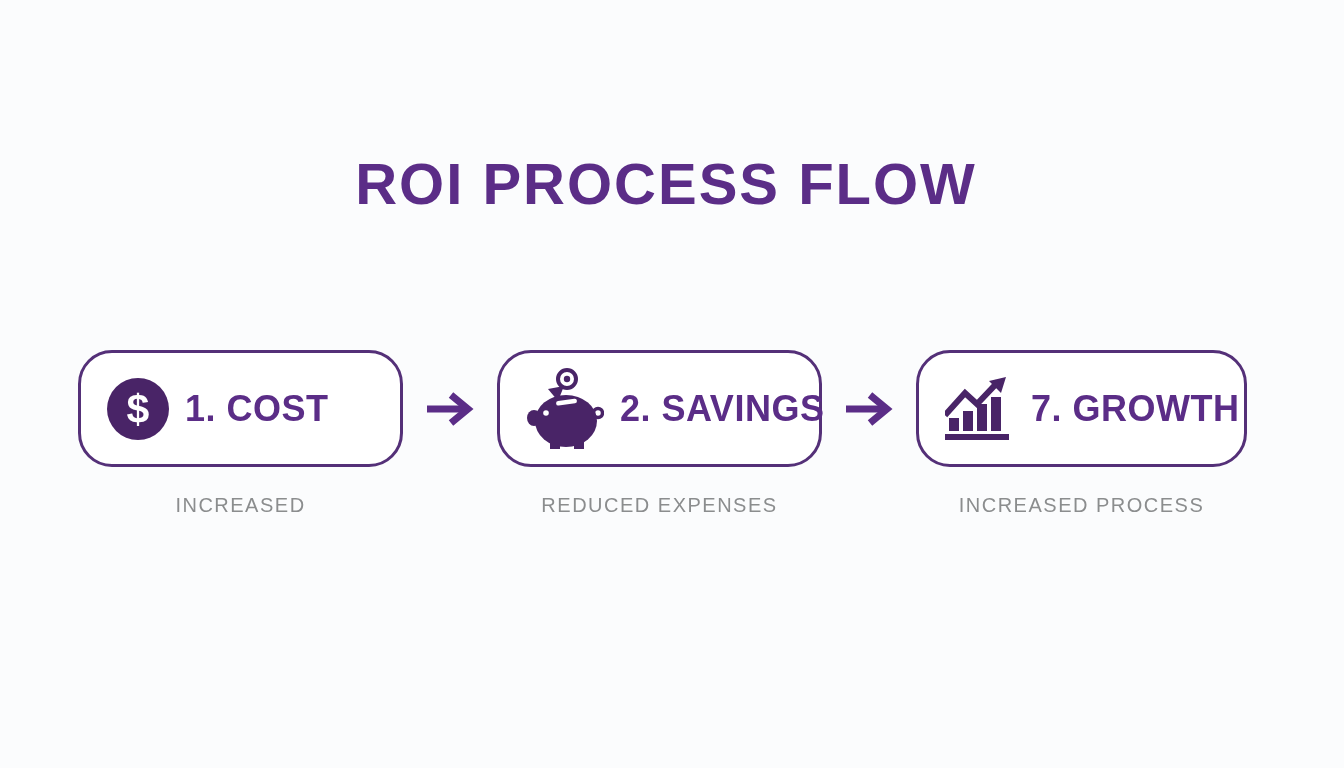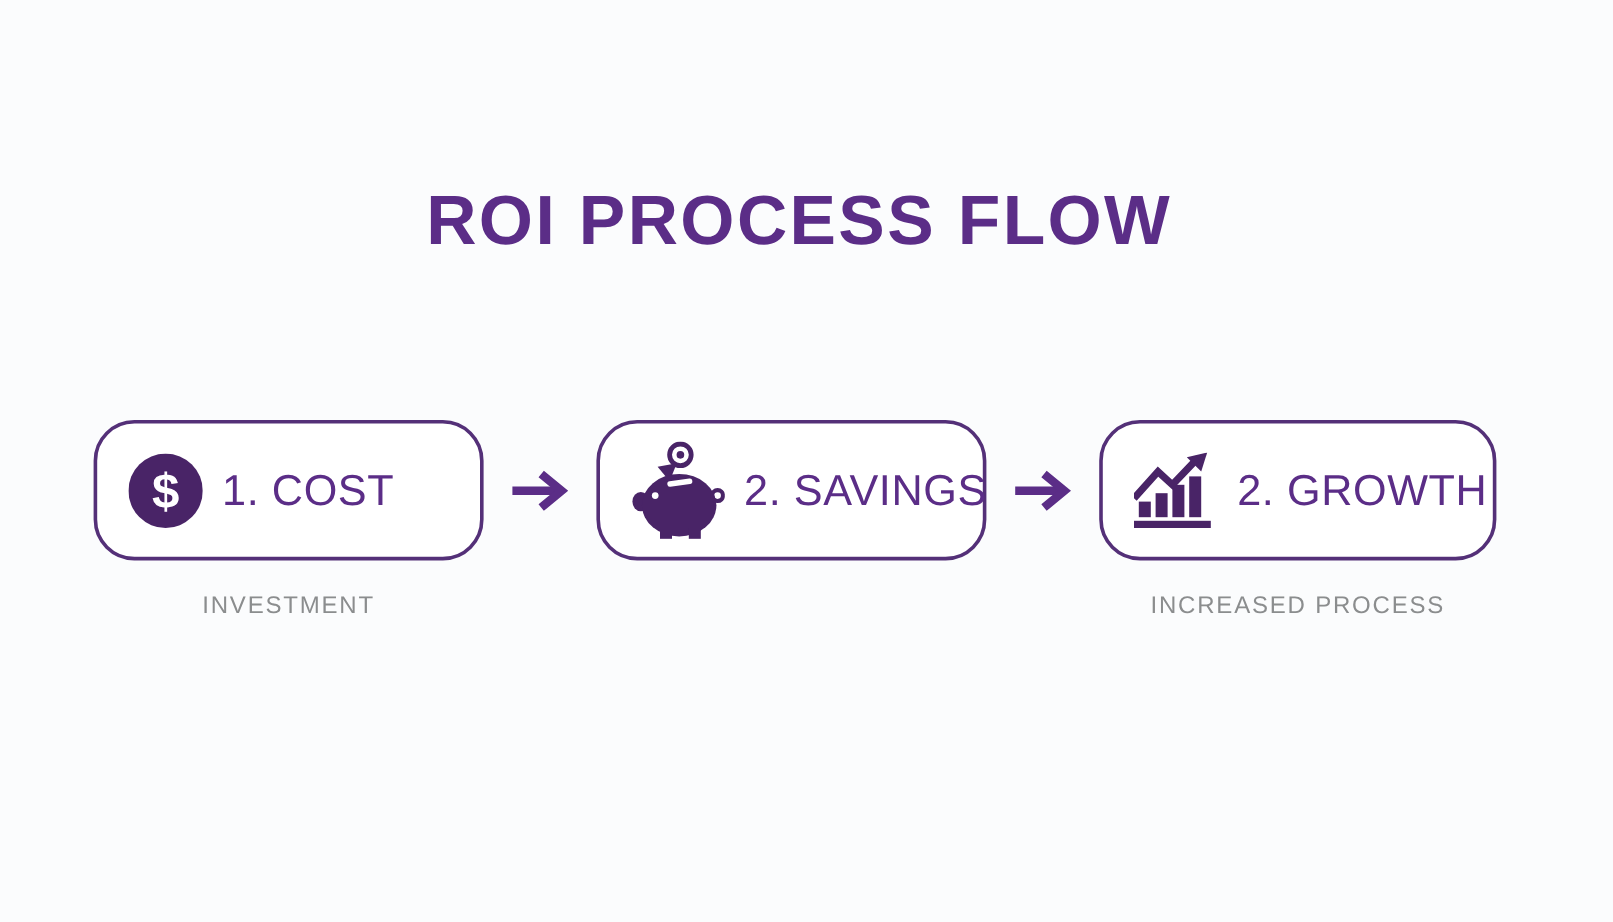--- a/index.html
+++ b/index.html
@@ -49,21 +49,21 @@
     display:flex;
     align-items:center;
     padding-left:26px;
     gap:16px;
   }
   .step:nth-child(1){width:325px;}
   .step:nth-child(3){width:325px;justify-content:space-between;}
   .step:nth-child(5){width:331px;}
   .step-label{
     font-size:36px;
-    font-weight:normal;
+    font-weight:bold;
     letter-spacing:0.5px;
     color:var(--box-label);
     white-space:nowrap;
   }
   .step-caption{
     margin-top:27px;
     font-size:20px;
     letter-spacing:1.5px;
     color:var(--caption-color);
     white-space:nowrap;
@@ -94,21 +94,21 @@
   <div class="step">
     <div class="step-box">
       <span class="icon-wrap">
         <svg width="62" height="62" viewBox="0 0 62 62">
           <circle cx="31" cy="31" r="31" fill="var(--icon-color)"></circle>
           <text x="31" y="45" text-anchor="middle" font-size="41" font-weight="bold" font-family="Liberation Sans, sans-serif" fill="#ffffff">$</text>
         </svg>
       </span>
       <span class="step-label">1. COST</span>
     </div>
-    <div class="step-caption">INVESTMENT</div>
+    <div class="step-caption">INCREASED</div>
   </div>
 
   <div class="connector">
     <span>
       <svg width="52" height="36" viewBox="0 0 52 36">
         <g stroke="var(--arrow-color)" stroke-width="7" fill="none" stroke-linejoin="miter" stroke-linecap="butt">
           <line x1="3" y1="18" x2="41" y2="18"></line>
           <polyline points="27,4 44,18 27,32"></polyline>
         </g>
       </svg>
@@ -136,20 +136,21 @@
             <circle cx="72" cy="45" r="4.5" fill="none" stroke="var(--icon-color)" stroke-width="3.5"></circle>
           </g>
 
           <rect x="30" y="32" width="21" height="4.5" rx="2.2" fill="#ffffff" transform="rotate(-8 40 34)"></rect>
 
           <circle cx="20" cy="45" r="2.8" fill="#ffffff"></circle>
         </svg>
       </span>
       <span class="step-label">2. SAVINGS</span>
     </div>
+    <div class="step-caption">REDUCED EXPENSES</div>
   </div>
 
   <div class="connector">
     <span>
       <svg width="52" height="36" viewBox="0 0 52 36">
         <g stroke="var(--arrow-color)" stroke-width="7" fill="none" stroke-linejoin="miter" stroke-linecap="butt">
           <line x1="3" y1="18" x2="41" y2="18"></line>
           <polyline points="27,4 44,18 27,32"></polyline>
         </g>
       </svg>
@@ -168,18 +169,18 @@
             <rect x="46" y="20" width="10" height="34"></rect>
 
             <rect x="0" y="57" width="64" height="6"></rect>
 
             <polygon points="61,0 44,4 56,16"></polygon>
           </g>
 
           <polyline points="2,36 20,16 32,27 51,7" stroke="var(--icon-color)" stroke-width="6" fill="none" stroke-linecap="square" stroke-linejoin="miter"></polyline>
         </svg>
       </span>
-      <span class="step-label">2. GROWTH</span>
+      <span class="step-label">7. GROWTH</span>
     </div>
     <div class="step-caption">INCREASED PROCESS</div>
   </div>
 
 </div>
 
 </body></html>

